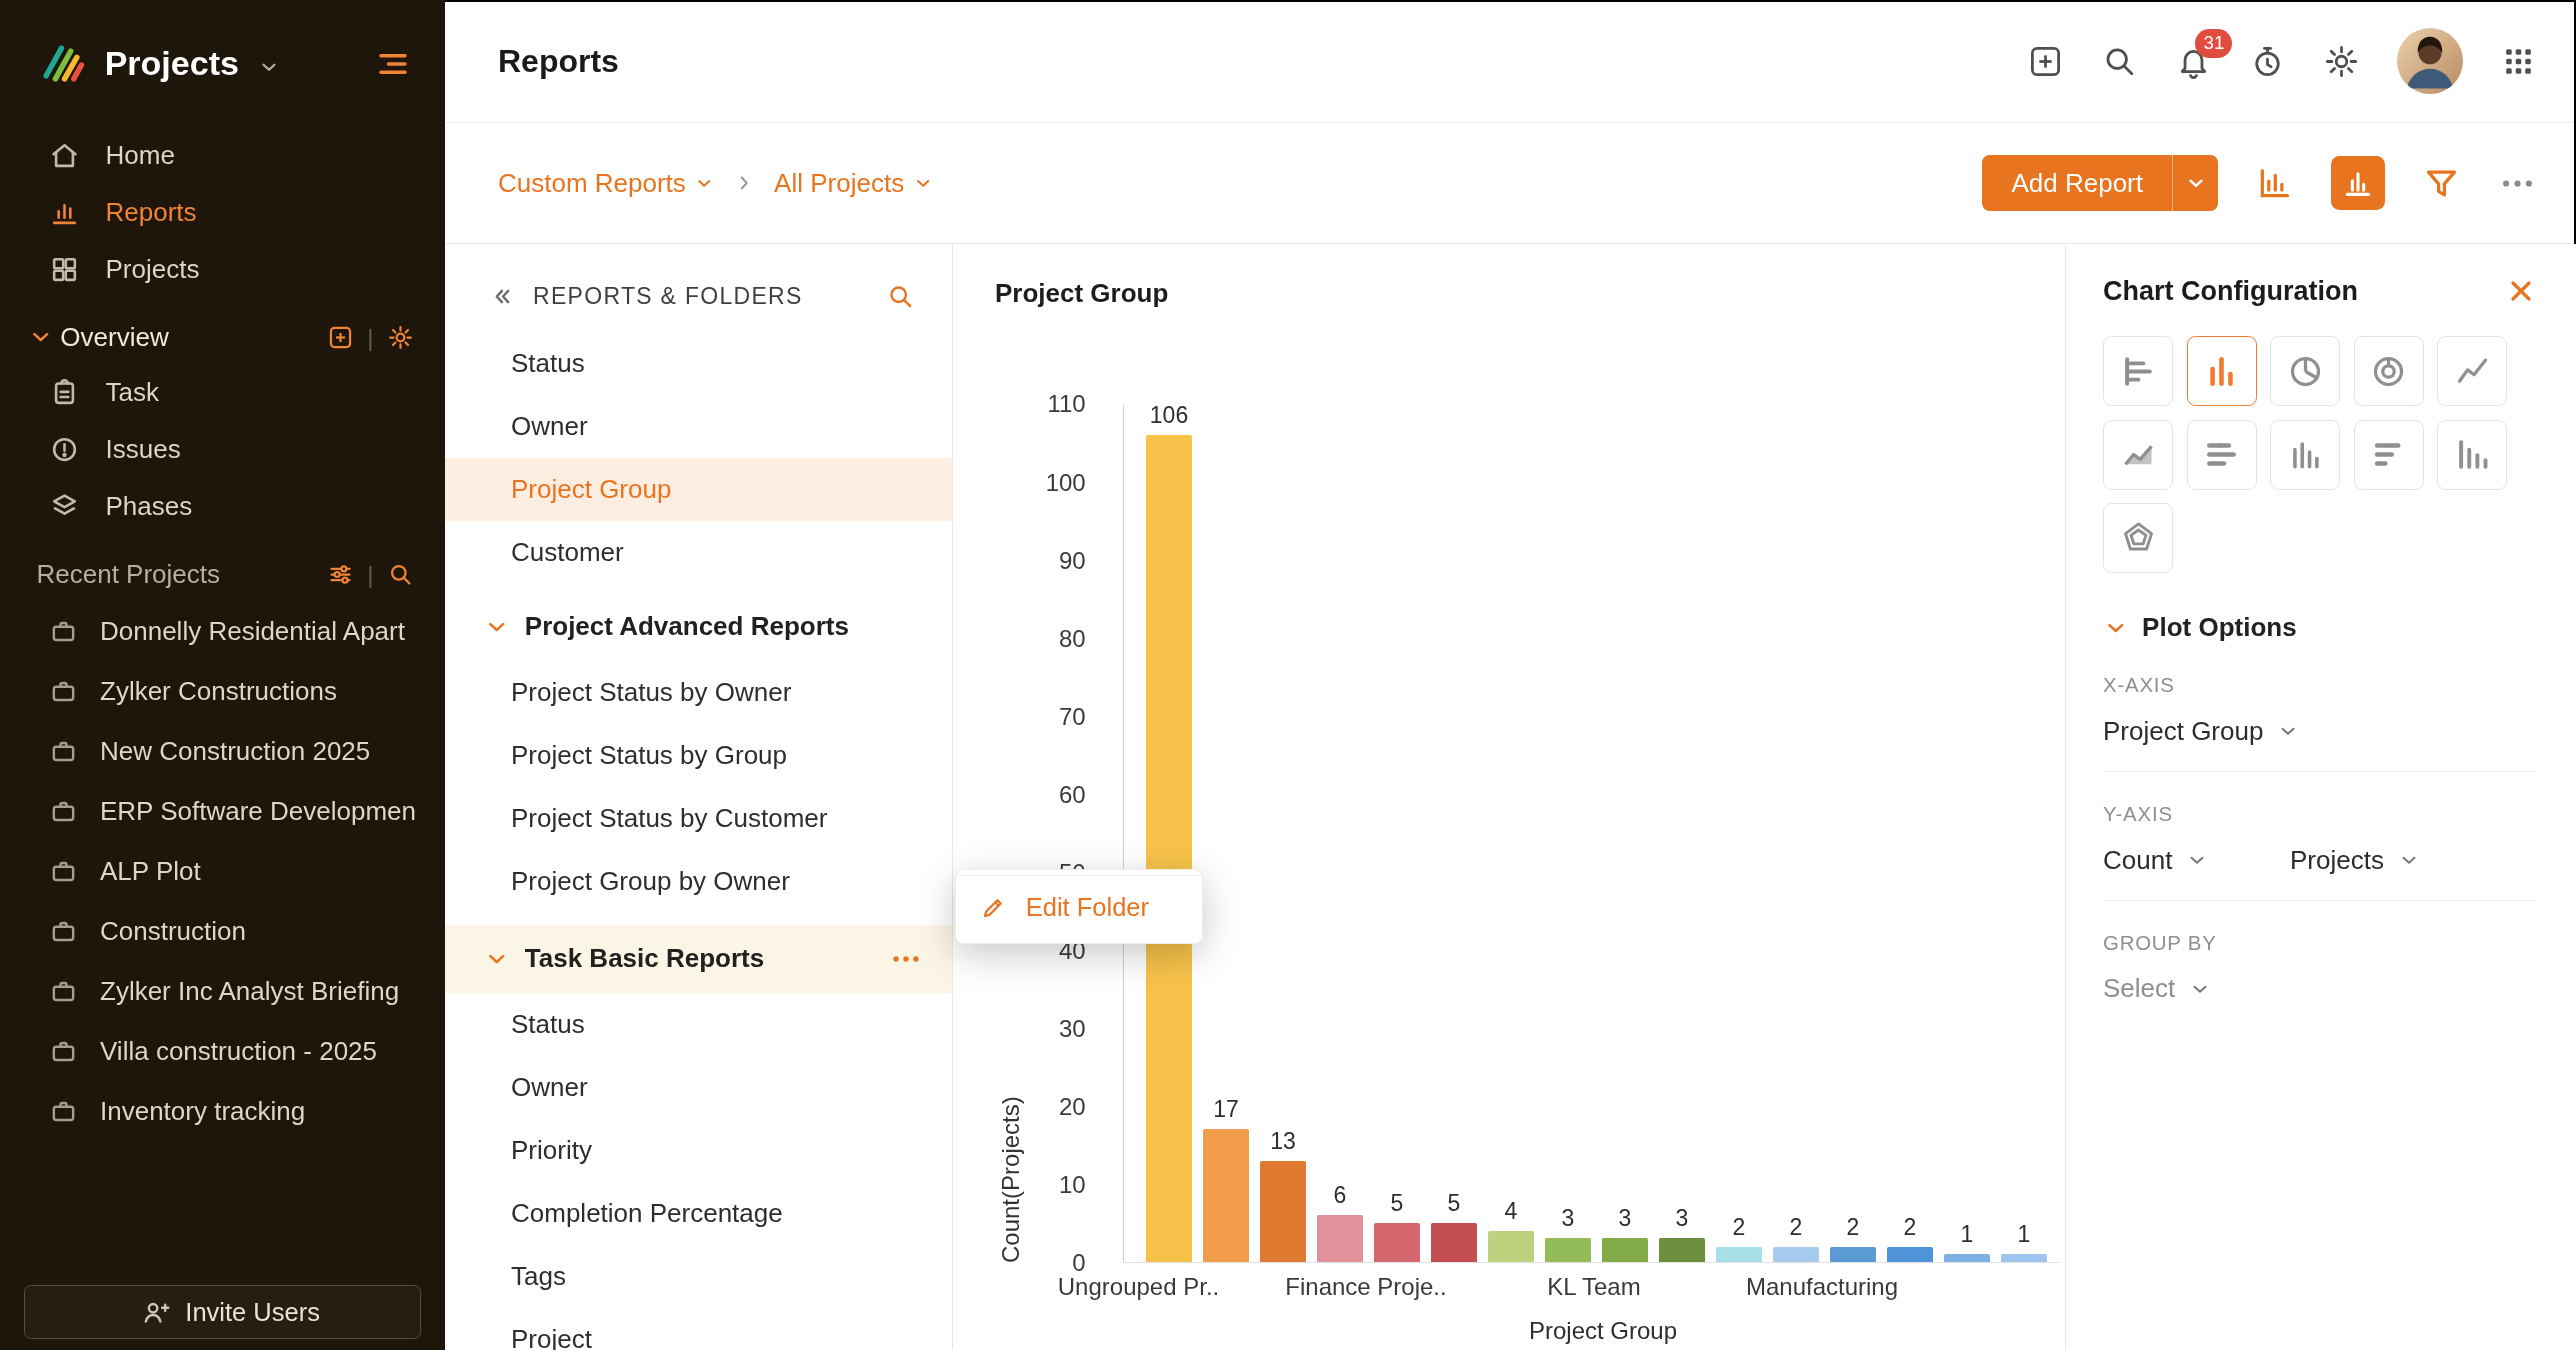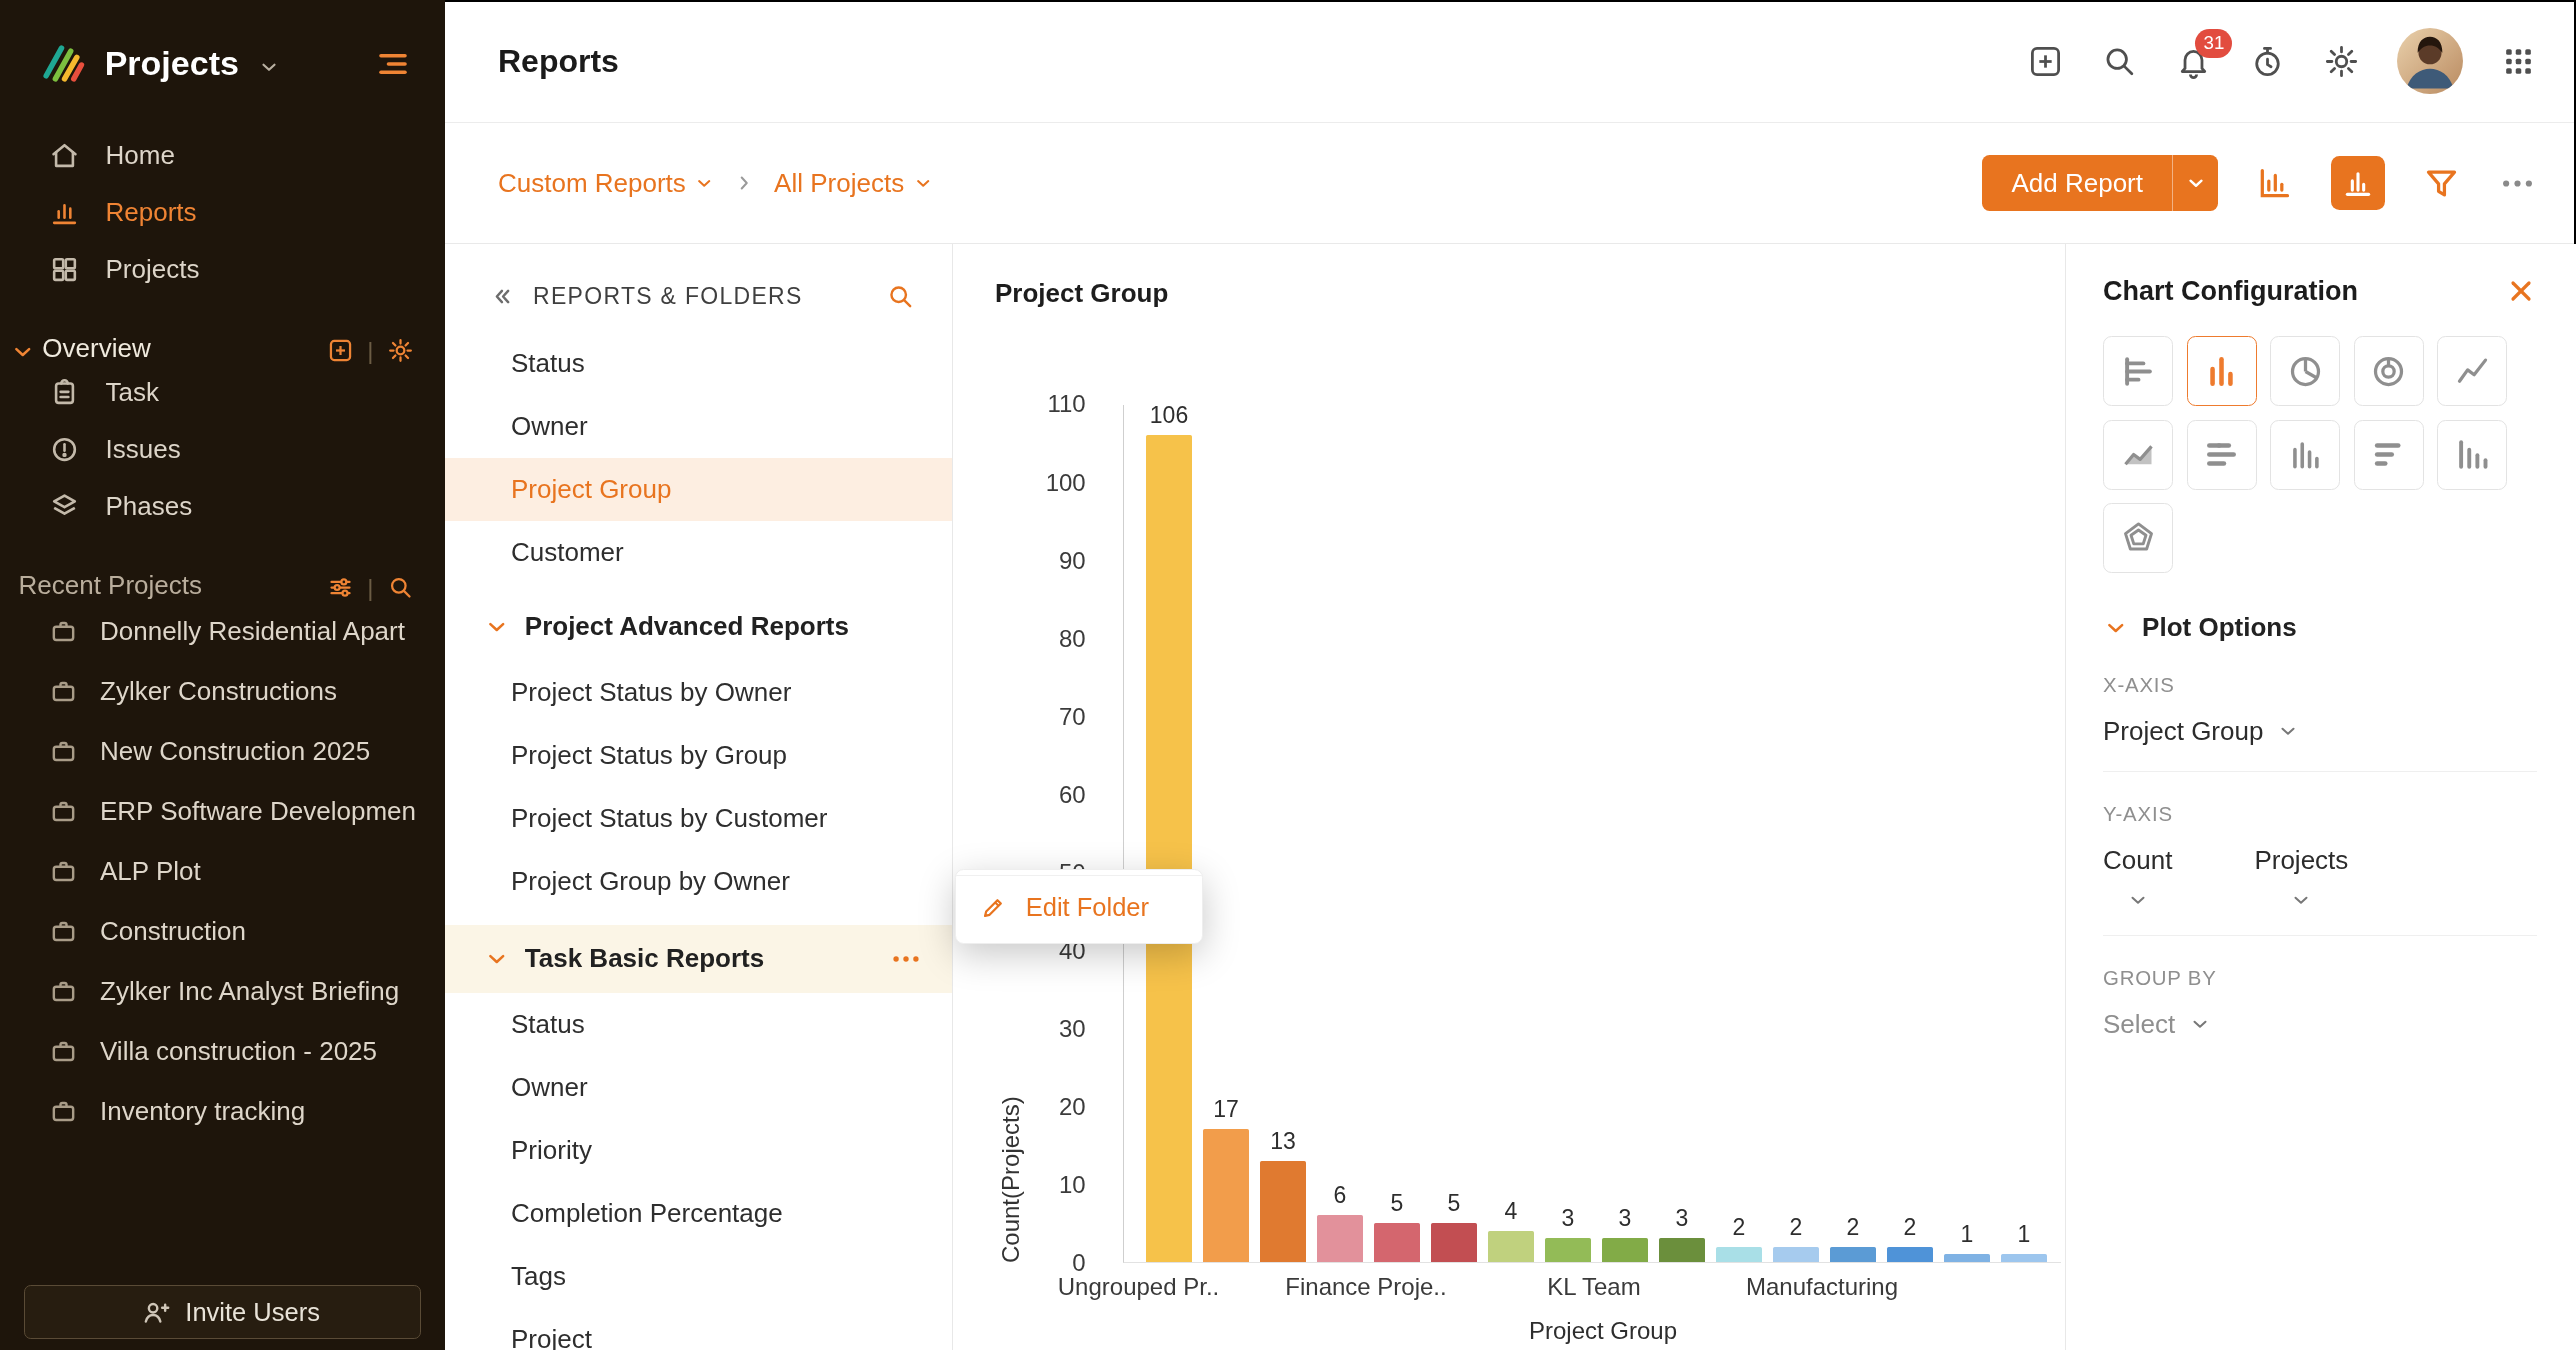--- a/index.html
+++ b/index.html
@@ -13,21 +13,21 @@
   .sb-brand { height:127px; display:flex; align-items:center; padding:0 34px 0 37px; gap:18.7px; }
   .brand-logo { width:49px; height:49px; }
   .brand-name { font-size:34px; font-weight:700; color:#fff; }
   .brand-caret { width:22px; height:22px; color:#b9b0a2; margin-top:6.8px; }
   .collapse-ic { margin-left:auto; width:36px; height:36px; color:#ef8434; }
 
   .nav-item { height:57px; display:flex; align-items:center; gap:25.5px; padding:0 25.5px 0 49px; font-size:26px; color:#ddd5c9; }
   .nav-item .ic { width:31px; height:31px; color:#c3b9aa; flex:0 0 31px; }
   .nav-item.active, .nav-item.active .ic { color:#f08434; }
 
-  .section-row { display:flex; align-items:flex-end; height:54px; padding:0 31px 0 10px; margin-top:12px; font-size:26px; }
+  .section-row { display:flex; align-items:center; height:54px; padding:0 31px 0 28px; margin-top:12px; font-size:26px; }
   .section-row .chev { width:25.5px; height:25.5px; color:#ef8434; margin-right:6.8px; }
   .sec-label { color:#f0eade; }
   .sec-label.muted { color:#b9ad9c; padding-left:8.5px; }
   .right-ics { margin-left:auto; display:flex; align-items:center; gap:13.6px; color:#ef8434; }
   .right-ics .ic { width:27px; height:27px; }
   .vdiv { color:#6b5c44; font-size:24px; line-height:27px; }
 
   .proj-item { height:60px; display:flex; align-items:center; gap:22px; padding:0 13.6px 0 49px; font-size:26px; color:#ded6ca; white-space:nowrap; overflow:hidden; }
   .proj-item .ic { width:29px; height:29px; flex:0 0 29px; color:#a99c88; }
   .proj-item span { overflow:hidden; }
@@ -112,21 +112,21 @@
   .tile.selected { border-color:#ee7b2e; color:#ee7b2e; }
   .plot-opts { margin-top:39px; display:flex; align-items:center; gap:13.6px; font-size:26px; font-weight:700; color:#222; }
   .plot-opts .chev { width:25.5px; height:25.5px; color:#e8741f; }
   .field { margin-top:31px; padding-bottom:24px; border-bottom:0.8px solid #efefef; }
   .field.last { border-bottom:none; }
   .field-label { font-size:20.4px; color:#8f8f8f; letter-spacing:0.8px; }
   .field-value { margin-top:18.7px; display:flex; align-items:center; gap:13.6px; font-size:26px; color:#2c2c2c; }
   .field-value .caret { width:22px; height:22px; color:#777; }
   .field-value.muted { color:#8f8f8f; }
   .y-values { display:flex; gap:82px; }
-  .y-values .pair { display:flex; align-items:center; gap:13.6px;flex-direction:column; }
+  .y-values .pair { display:flex; align-items:center; gap:13.6px; }
 </style>
 </head>
 <body>
 
 <div class="app">
 
   <aside class="sidebar">
     <div class="sb-brand">
       <svg class="brand-logo" viewBox="0 0 32 32" fill="none" stroke-linecap="round" stroke-width="3.6">
         <path d="M6 24 16 6" stroke="#1fa793"></path>

